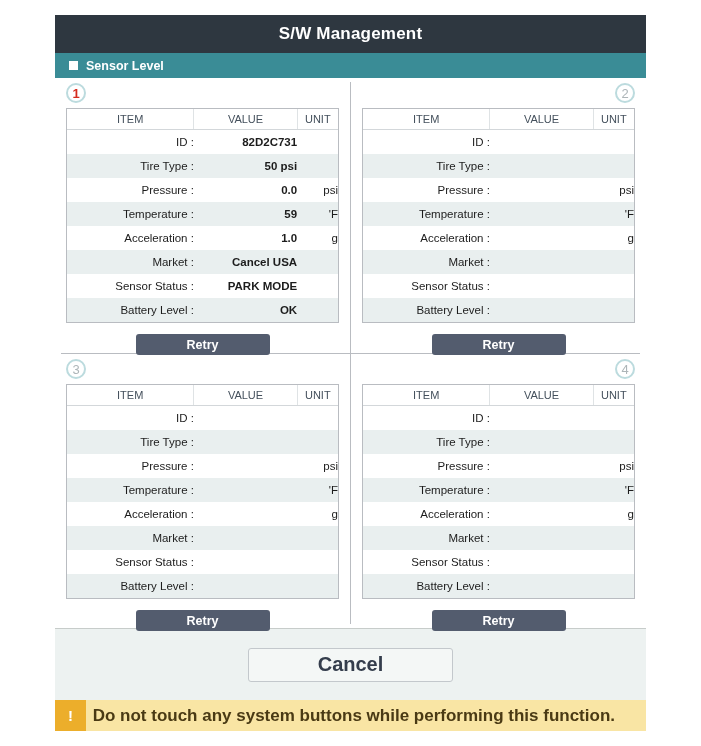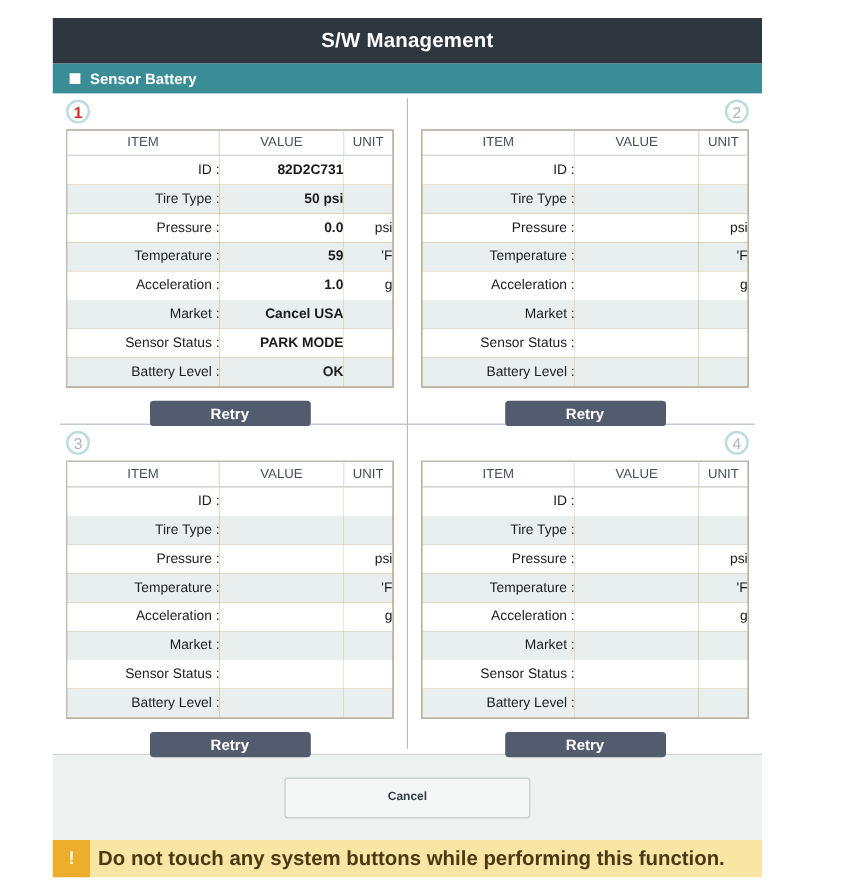--- a/index.html
+++ b/index.html
@@ -8,21 +8,21 @@
     width: 701px; height: 746px;
     overflow: hidden;
   }
   body {
     font-family: "Liberation Sans", sans-serif;
     -webkit-font-smoothing: antialiased;
   }
 
   #app {
     position: absolute;
-    left: 44px; top: 15px;
+    left: 55px; top: 15px;
     width: 591px; height: 716px;
     background: #ffffff;
     box-sizing: border-box;
   }
 
   
   .titlebar {
     height: 38px;
     background: #2e3740;
     color: #ffffff;
@@ -174,21 +174,21 @@
     align-items: center;
     justify-content: center;
   }
   .cancel-btn {
     width: 205px;
     height: 34px;
     background: #f4f7f6;
     border: 1px solid #c3c8cc;
     border-radius: 3px;
     color: #343d4c;
-    font-size: 10px;
+    font-size: 20px;
     font-weight: bold;
     cursor: pointer;
     font-family: "Liberation Sans", sans-serif;
   }
 
   .warnbar {
     height: 31px;
     background: #f9e5a4;
     display: flex;
     align-items: center;
@@ -217,21 +217,21 @@
 <body>
 
 <div id="app">
 
   <div class="titlebar">
     <span>S/W Management</span>
   </div>
 
   <div class="subbar">
     <span class="bullet"></span>
-    <span class="subbar-label">Sensor Battery</span>
+    <span class="subbar-label">Sensor Level</span>
   </div>
 
   <div class="grid">
     <div class="vline"></div>
     <div class="hline"></div>
 
     <div class="quad q1">
       <div class="badge-row">
         <div class="badge left active">
           <span>1</span>

